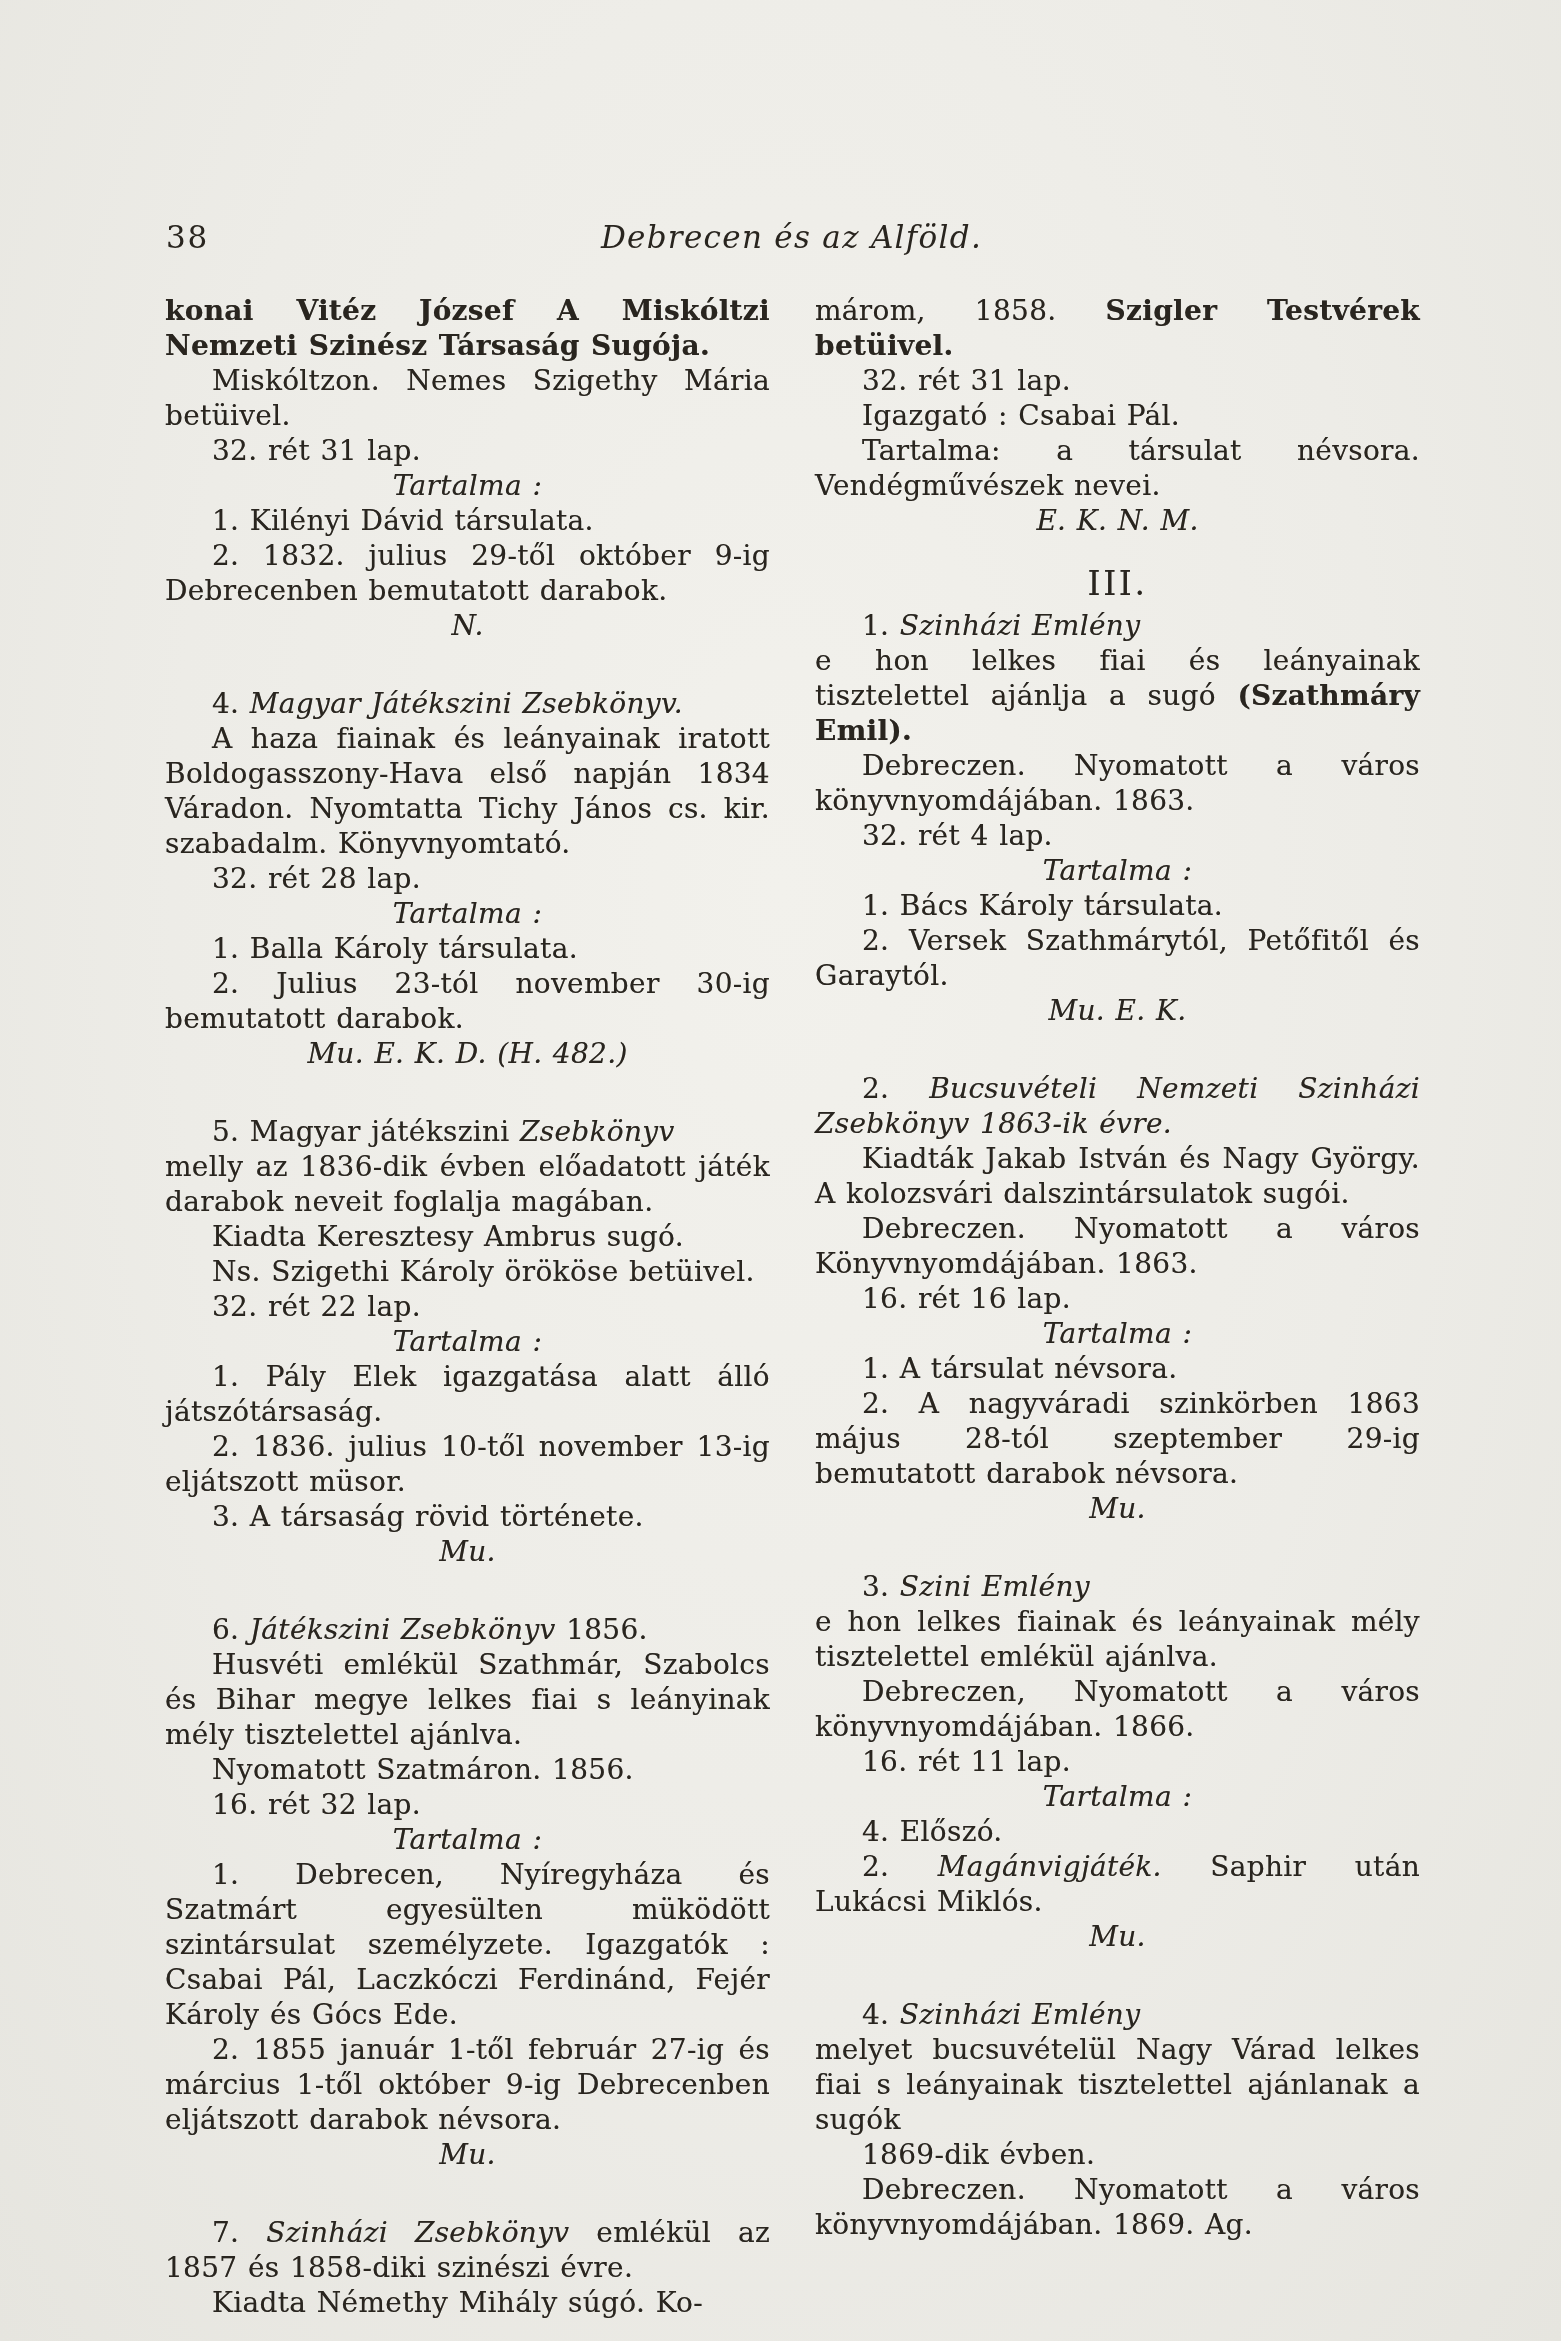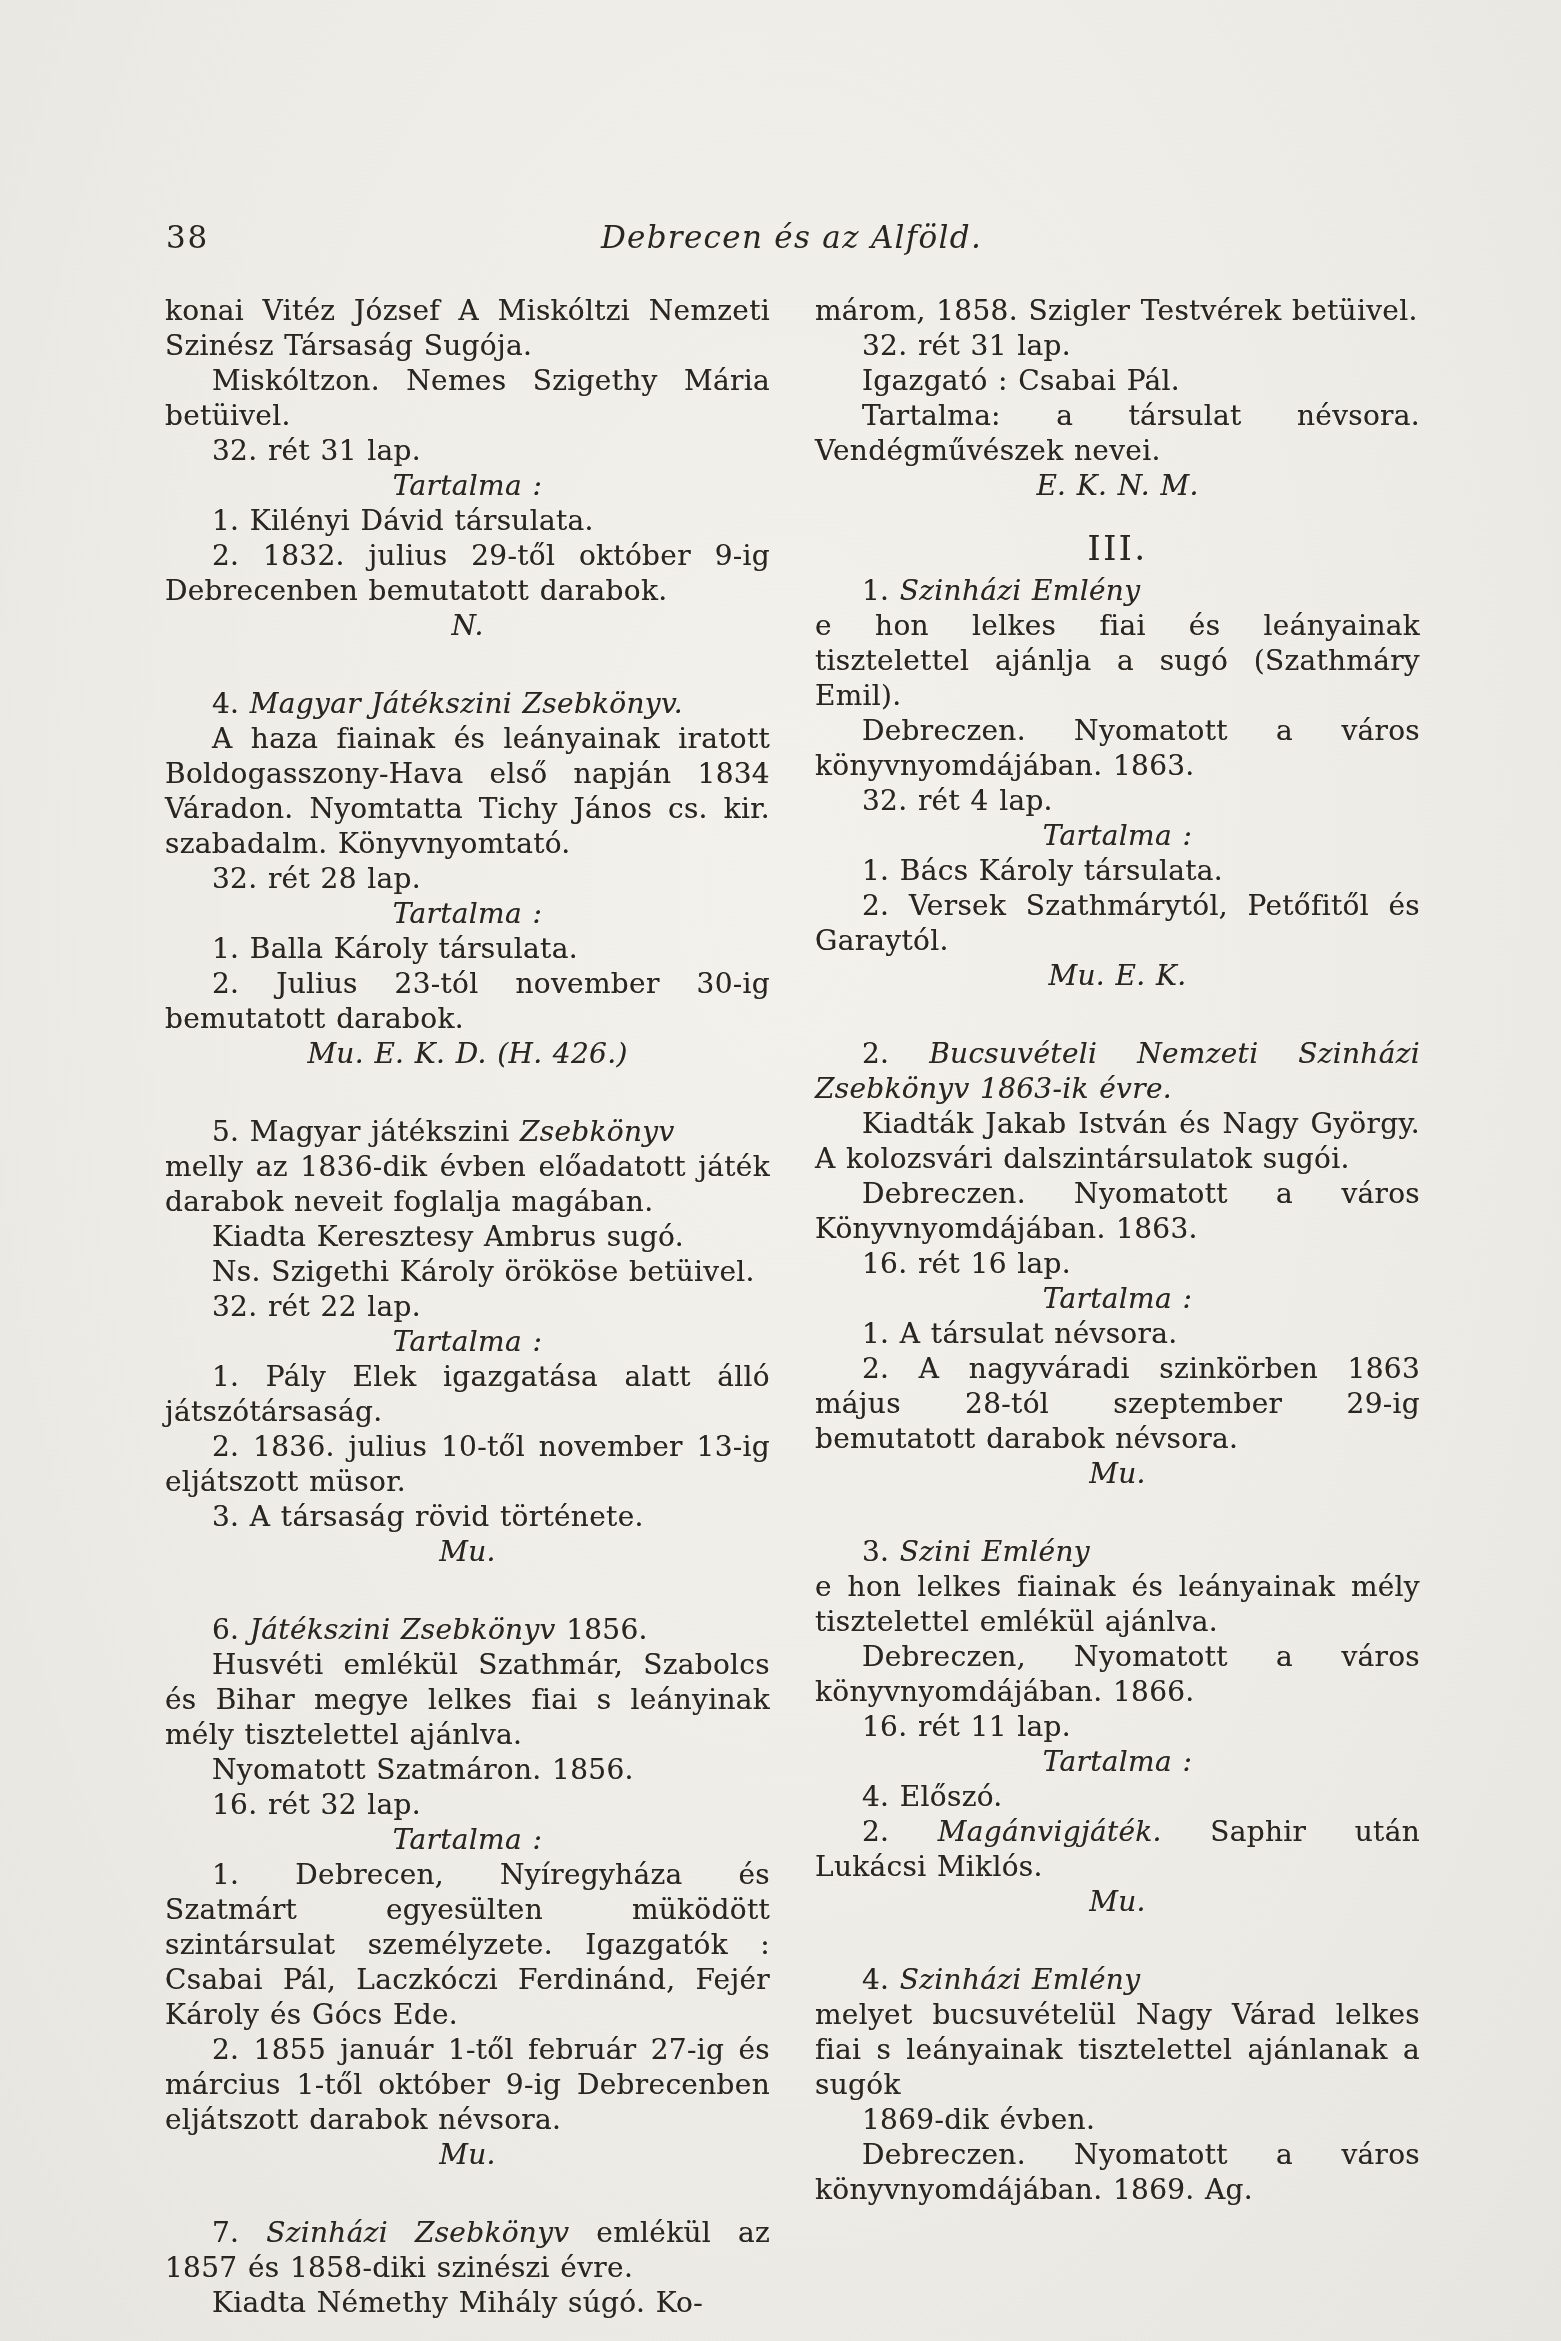--- a/index.html
+++ b/index.html
@@ -63,21 +63,21 @@
   .col p.gap { margin-top: 43px; }
   .col p.section {
     text-align: center;
     font-size: 33px;
     letter-spacing: 2.6px;
     margin-bottom: 7px;
     margin-top: 28px;
   }
   span.r { font-style: normal; font-weight: normal; }
   span.i { font-style: italic; }
-  span.b { font-weight: normal; }
+  span.b { font-weight: bold; }
 </style>
 </head>
 <body>
 
 <div class="page-header">
   <div class="page-number">38</div>
   <div class="running-title">Debrecen és az Alföld.</div>
 </div>
 
 <div class="columns">
@@ -88,21 +88,21 @@
       <p class="center"><span class="i">Tartalma :</span></p>
       <p class="para indent"><span class="r">1. Kilényi Dávid társulata.</span></p>
       <p class="para indent"><span class="r">2. 1832. julius 29-től október 9-ig Debrecenben bemutatott darabok.</span></p>
       <p class="center"><span class="i">N.</span></p>
       <p class="para indent gap"><span class="r">4. </span><span class="i">Magyar Játékszini Zsebkönyv.</span></p>
       <p class="para indent"><span class="r">A haza fiainak és leányainak iratott Boldogasszony-Hava első napján 1834 Váradon. Nyomtatta Tichy János cs. kir. szabadalm. Könyvnyomtató.</span></p>
       <p class="para indent"><span class="r">32. rét 28 lap.</span></p>
       <p class="center"><span class="i">Tartalma :</span></p>
       <p class="para indent"><span class="r">1. Balla Károly társulata.</span></p>
       <p class="para indent"><span class="r">2. Julius 23-tól november 30-ig bemutatott darabok.</span></p>
-      <p class="center"><span class="i">Mu. E. K. D. (H. 426.)</span></p>
+      <p class="center"><span class="i">Mu. E. K. D. (H. 482.)</span></p>
       <p class="para indent gap"><span class="r">5. Magyar játékszini </span><span class="i">Zsebkönyv</span></p>
       <p class="para"><span class="r">melly az 1836-dik évben előadatott játék darabok neveit foglalja magában.</span></p>
       <p class="para indent"><span class="r">Kiadta Keresztesy Ambrus sugó.</span></p>
       <p class="para indent"><span class="r">Ns. Szigethi Károly örököse betüivel.</span></p>
       <p class="para indent"><span class="r">32. rét 22 lap.</span></p>
       <p class="center"><span class="i">Tartalma :</span></p>
       <p class="para indent"><span class="r">1. Pály Elek igazgatása alatt álló játszótársaság.</span></p>
       <p class="para indent"><span class="r">2. 1836. julius 10-től november 13-ig eljátszott müsor.</span></p>
       <p class="para indent"><span class="r">3. A társaság rövid története.</span></p>
       <p class="center"><span class="i">Mu.</span></p>

